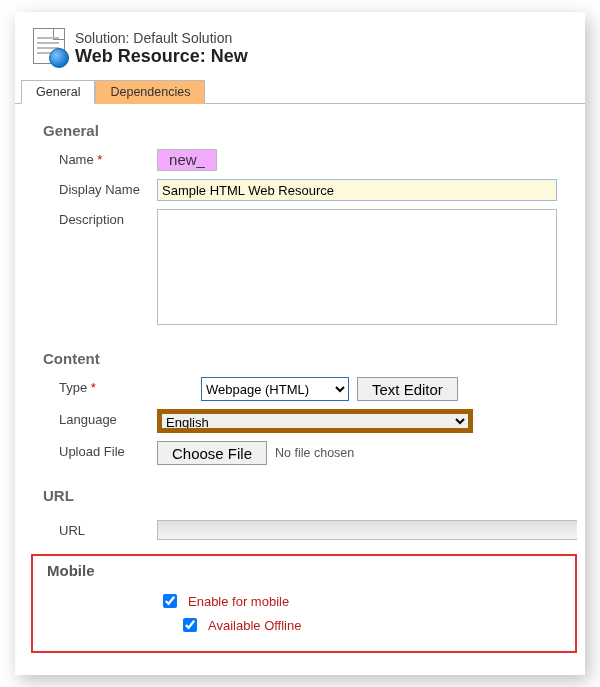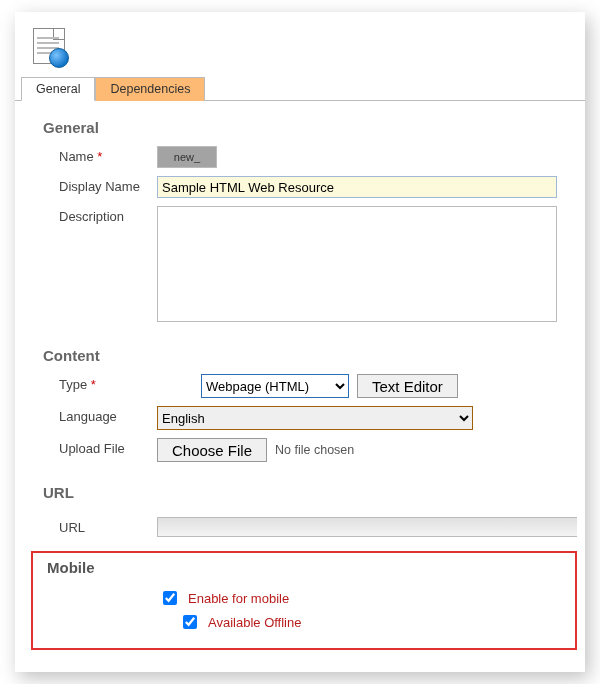--- a/index.html
+++ b/index.html
@@ -110,27 +110,27 @@
   .yellow {
     background:#fdfadb;
     border:1px solid #a0b9d6;
     height:22px;
     font:inherit;
     padding:0 4px;
     width:100%;
     box-sizing:border-box;
   }
   .prefix {
-    background:#a3a3a3;
+    background:#f0abfc;
     border:1px solid #bbb;
     height:22px;
     width:60px;
     text-align:center;
     line-height:20px;
-    font-size:11px;
+    font-size:15px;
     color:#333;
     flex:0 0 60px;
     box-sizing:border-box;
   }
   .namewrap { display:flex; gap:4px; flex:1; }
   textarea.desc {
     width:100%;
     height:116px;
     resize:none;
     border:1px solid #bbb;
@@ -151,21 +151,21 @@
   button.btn {
     border:1px solid #999;
     background:#f0f0f0;
     font:inherit;
     font-size:15px;
     height:24px;
     padding:0 14px;
     cursor:pointer;
   }
   select.lang {
-    border:1px solid #a16207;
+    border:5px solid #a16207;
     height:24px;
     font:inherit;
     width:316px;
   }
   .chooserow { display:flex; align-items:center; gap:8px; flex:1; }
   .nofile { color:#555; font-size:12.5px; }
 
   .url-row {
     display:flex; align-items:center; gap:6px;
     margin: 6px 6px 0 38px;
@@ -198,20 +198,24 @@
   <div class="header">
     <div class="header-icon">
       <div class="doc"></div>
       <div class="lines">
           <span></span>
           <span></span>
           <span></span>
           <span></span>
         </div>
       <div class="globe"></div>
+    </div>
+    <div class="header-text">
+      <div class="header-sol">Solution: Default Solution</div>
+      <div class="header-title">Web Resource: New</div>
     </div>
   </div>
 
   <div class="tabstrip">
     <div class="tab active">General</div>
     <div class="tab">Dependencies</div>
   </div>
 
   <div class="body">
 

